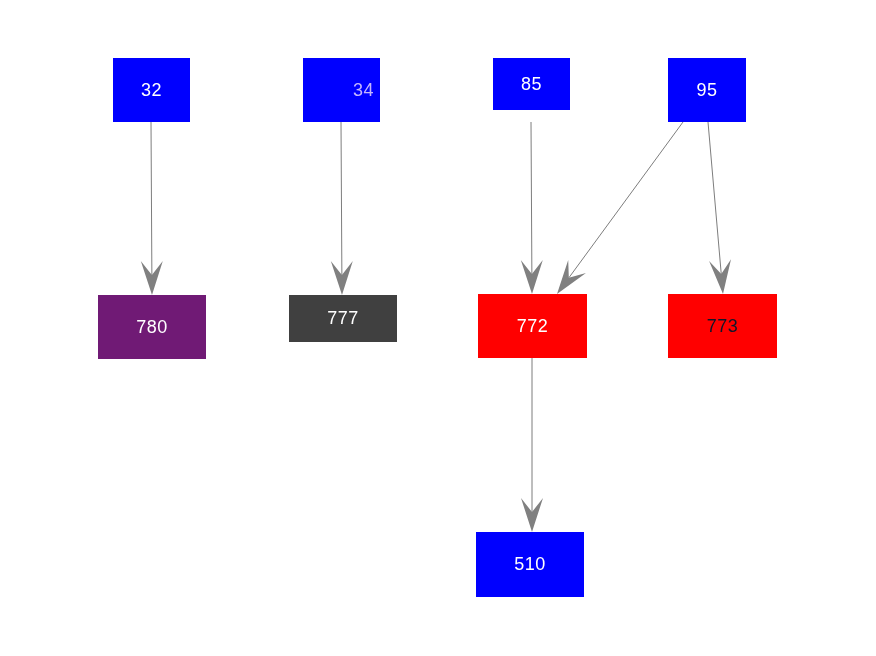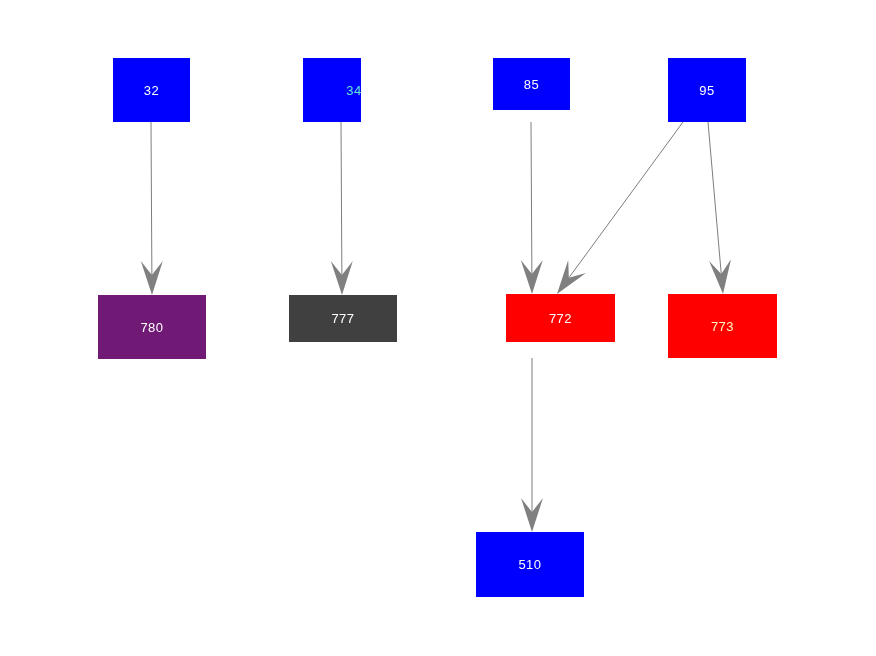--- a/index.html
+++ b/index.html
@@ -18,21 +18,21 @@
     position: absolute;
     left: 0; top: 0;
     width: 876px;
     height: 656px;
   }
   .node {
     position: absolute;
     display: flex;
     align-items: center;
     justify-content: center;
-    font-size: 13px;
+    font-size: 18px;
     letter-spacing: 0.5px;
     cursor: default;
     box-sizing: border-box;
   }
 </style>
 </head>
 <body>
 
 <div id="canvas" style="background: rgb(255, 255, 255);">
   <svg id="edge-layer" viewBox="0 0 876 656" xmlns="http://www.w3.org/2000/svg">
@@ -56,21 +56,21 @@
         <line x1="708" y1="122" x2="721.2624090289996" y2="274.07562353252933" stroke="#7d7d7d" stroke-width="1"></line>
         <polygon points="723,294 709.0876882921906,261.0842350393501 721.2624090289996,274.07562353252933 731.0045024064083,259.1728849712497" fill="#808080"></polygon>
       </g>
       <g>
         <line x1="532" y1="358" x2="532" y2="512" stroke="#7d7d7d" stroke-width="1"></line>
         <polygon points="532,532 521,498 532,512 543,498" fill="#808080"></polygon>
       </g>
     </svg>
 
   <div class="node" style="left: 113px; top: 58px; width: 77px; height: 64px; background: rgb(0, 0, 255); color: rgb(255, 255, 255);">32</div>
-  <div class="node" style="left: 303px; top: 58px; width: 58px; height: 64px; background: rgb(0, 0, 255); color: #5eead4; padding-left: 44px;">34</div>
+  <div class="node" style="left: 303px; top: 58px; width: 77px; height: 64px; background: rgb(0, 0, 255); color: #c4b5fd; padding-left: 44px;">34</div>
   <div class="node" style="left: 493px; top: 58px; width: 77px; height: 52px; background: rgb(0, 0, 255); color: rgb(255, 255, 255);">85</div>
   <div class="node" style="left: 668px; top: 58px; width: 78px; height: 64px; background: rgb(0, 0, 255); color: rgb(255, 255, 255);">95</div>
   <div class="node" style="left: 98px; top: 295px; width: 108px; height: 64px; background: #701a75; color: rgb(255, 255, 255);">780</div>
   <div class="node" style="left: 289px; top: 295px; width: 108px; height: 47px; background: #404040; color: rgb(255, 255, 255);">777</div>
-  <div class="node" style="left: 478px; top: 294px; width: 109px; height: 48px; background: rgb(255, 0, 0); color: rgb(255, 255, 255); margin-left: 28px;">772</div>
-  <div class="node" style="left: 668px; top: 294px; width: 109px; height: 64px; background: rgb(255, 0, 0); color: #fef9c3;">773</div>
+  <div class="node" style="left: 478px; top: 294px; width: 109px; height: 64px; background: rgb(255, 0, 0); color: rgb(255, 255, 255);">772</div>
+  <div class="node" style="left: 668px; top: 294px; width: 109px; height: 64px; background: rgb(255, 0, 0); color: #0f172a;">773</div>
   <div class="node" style="left: 476px; top: 532px; width: 108px; height: 65px; background: rgb(0, 0, 255); color: rgb(255, 255, 255);">510</div>
 </div>
 
 </body></html>

